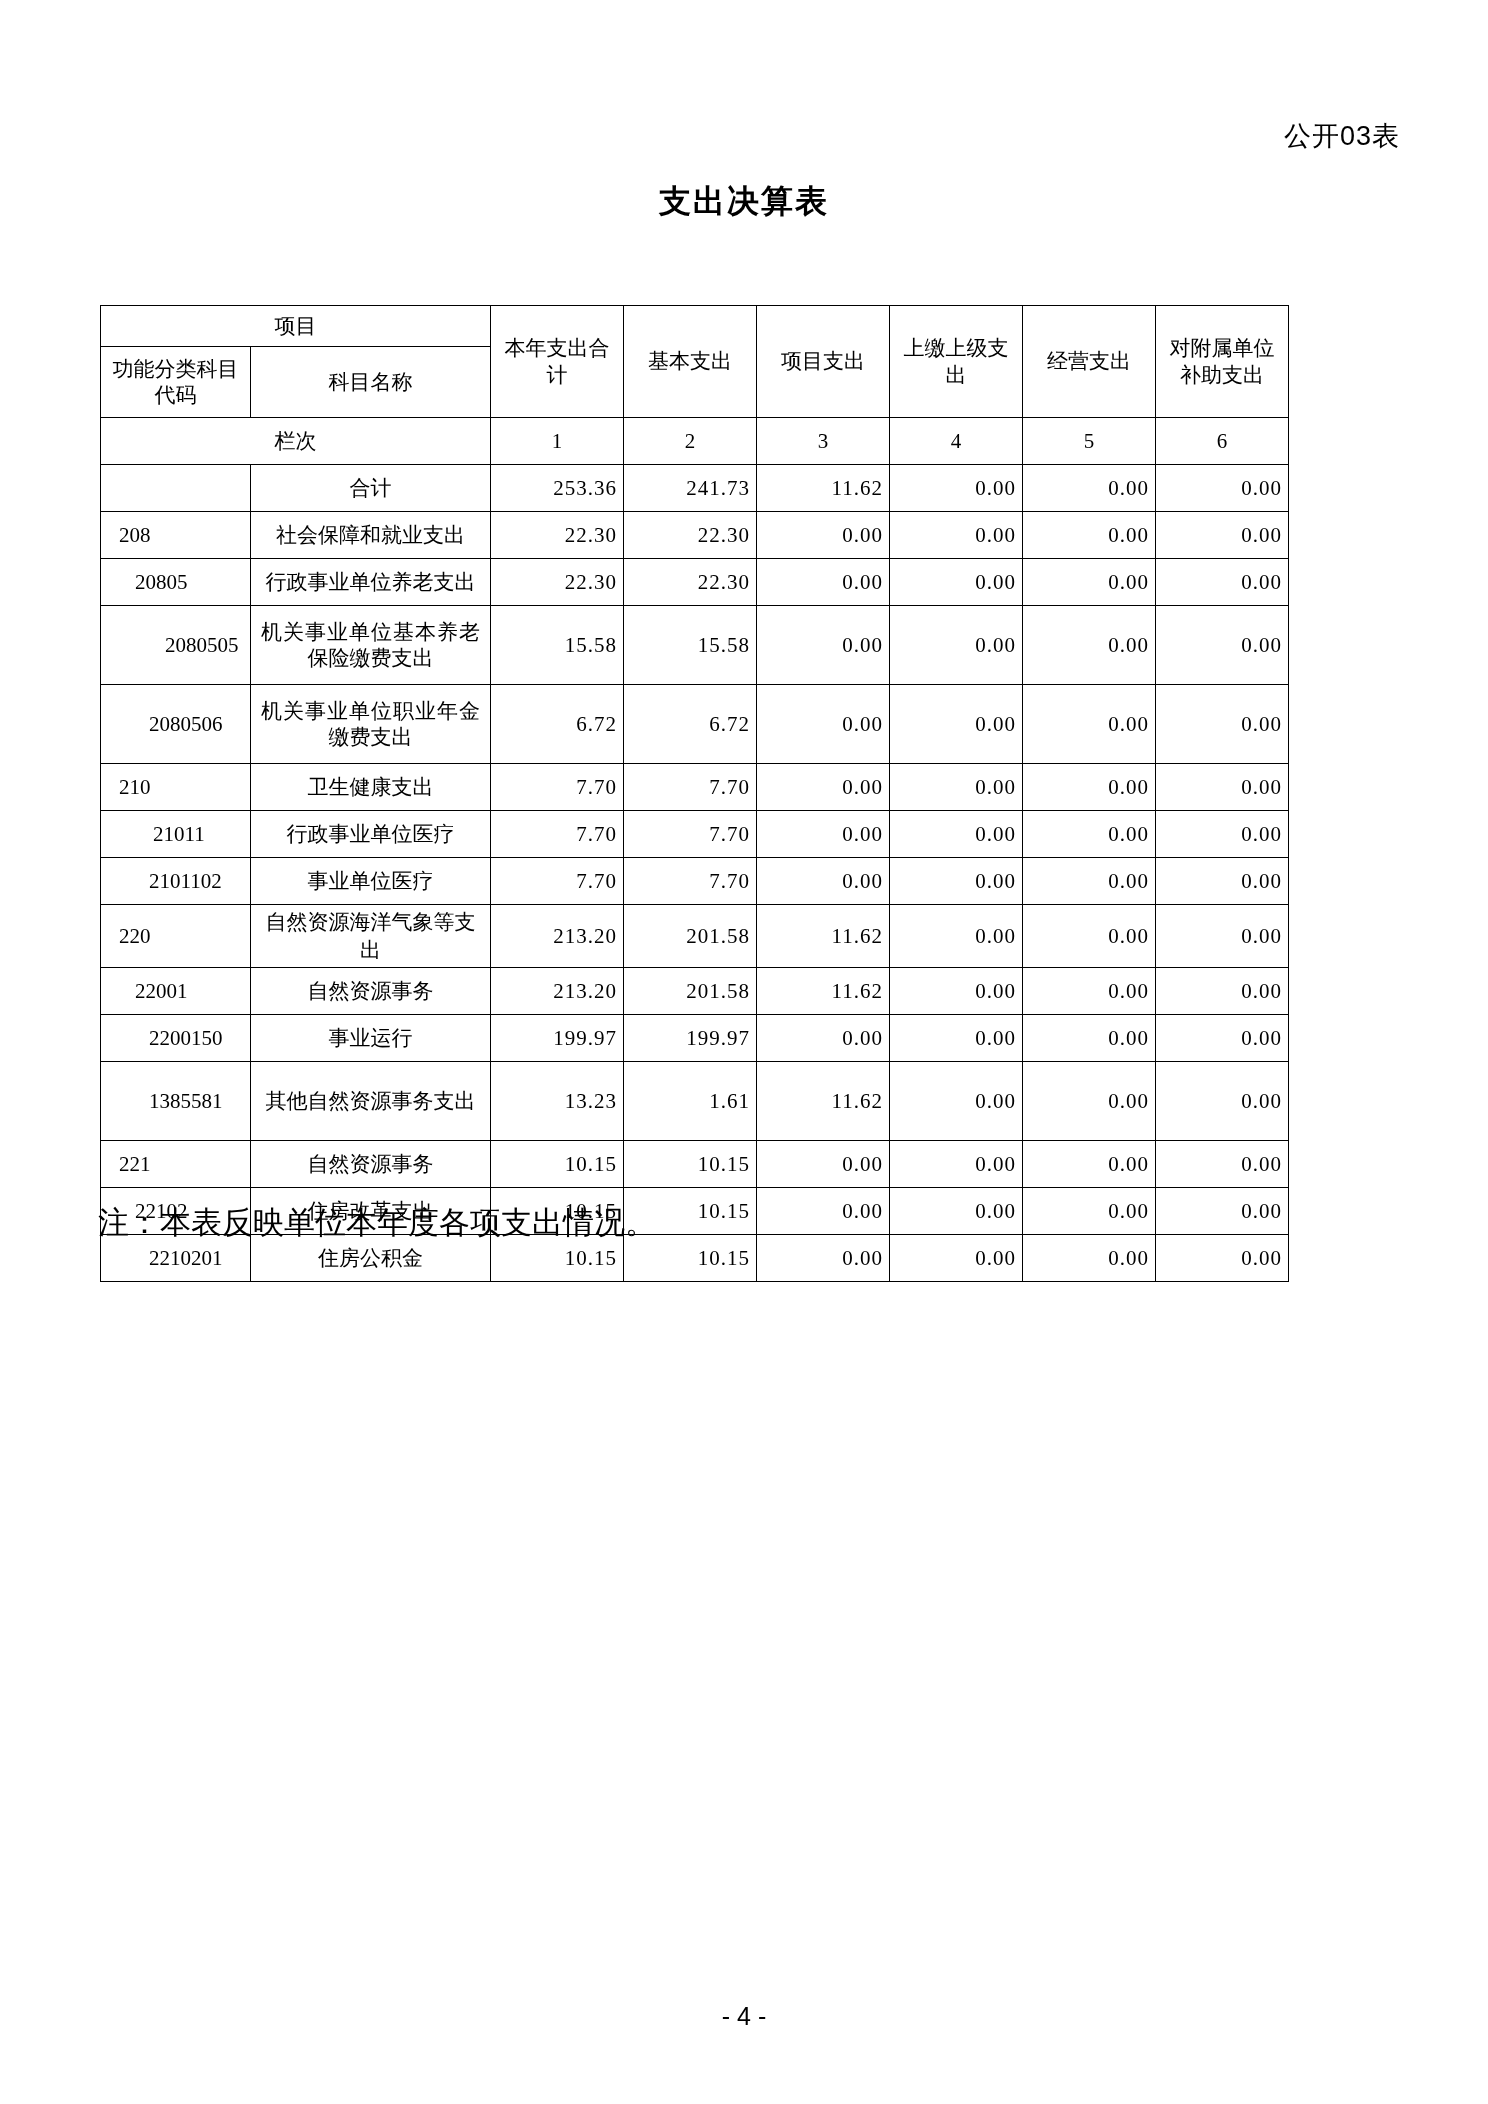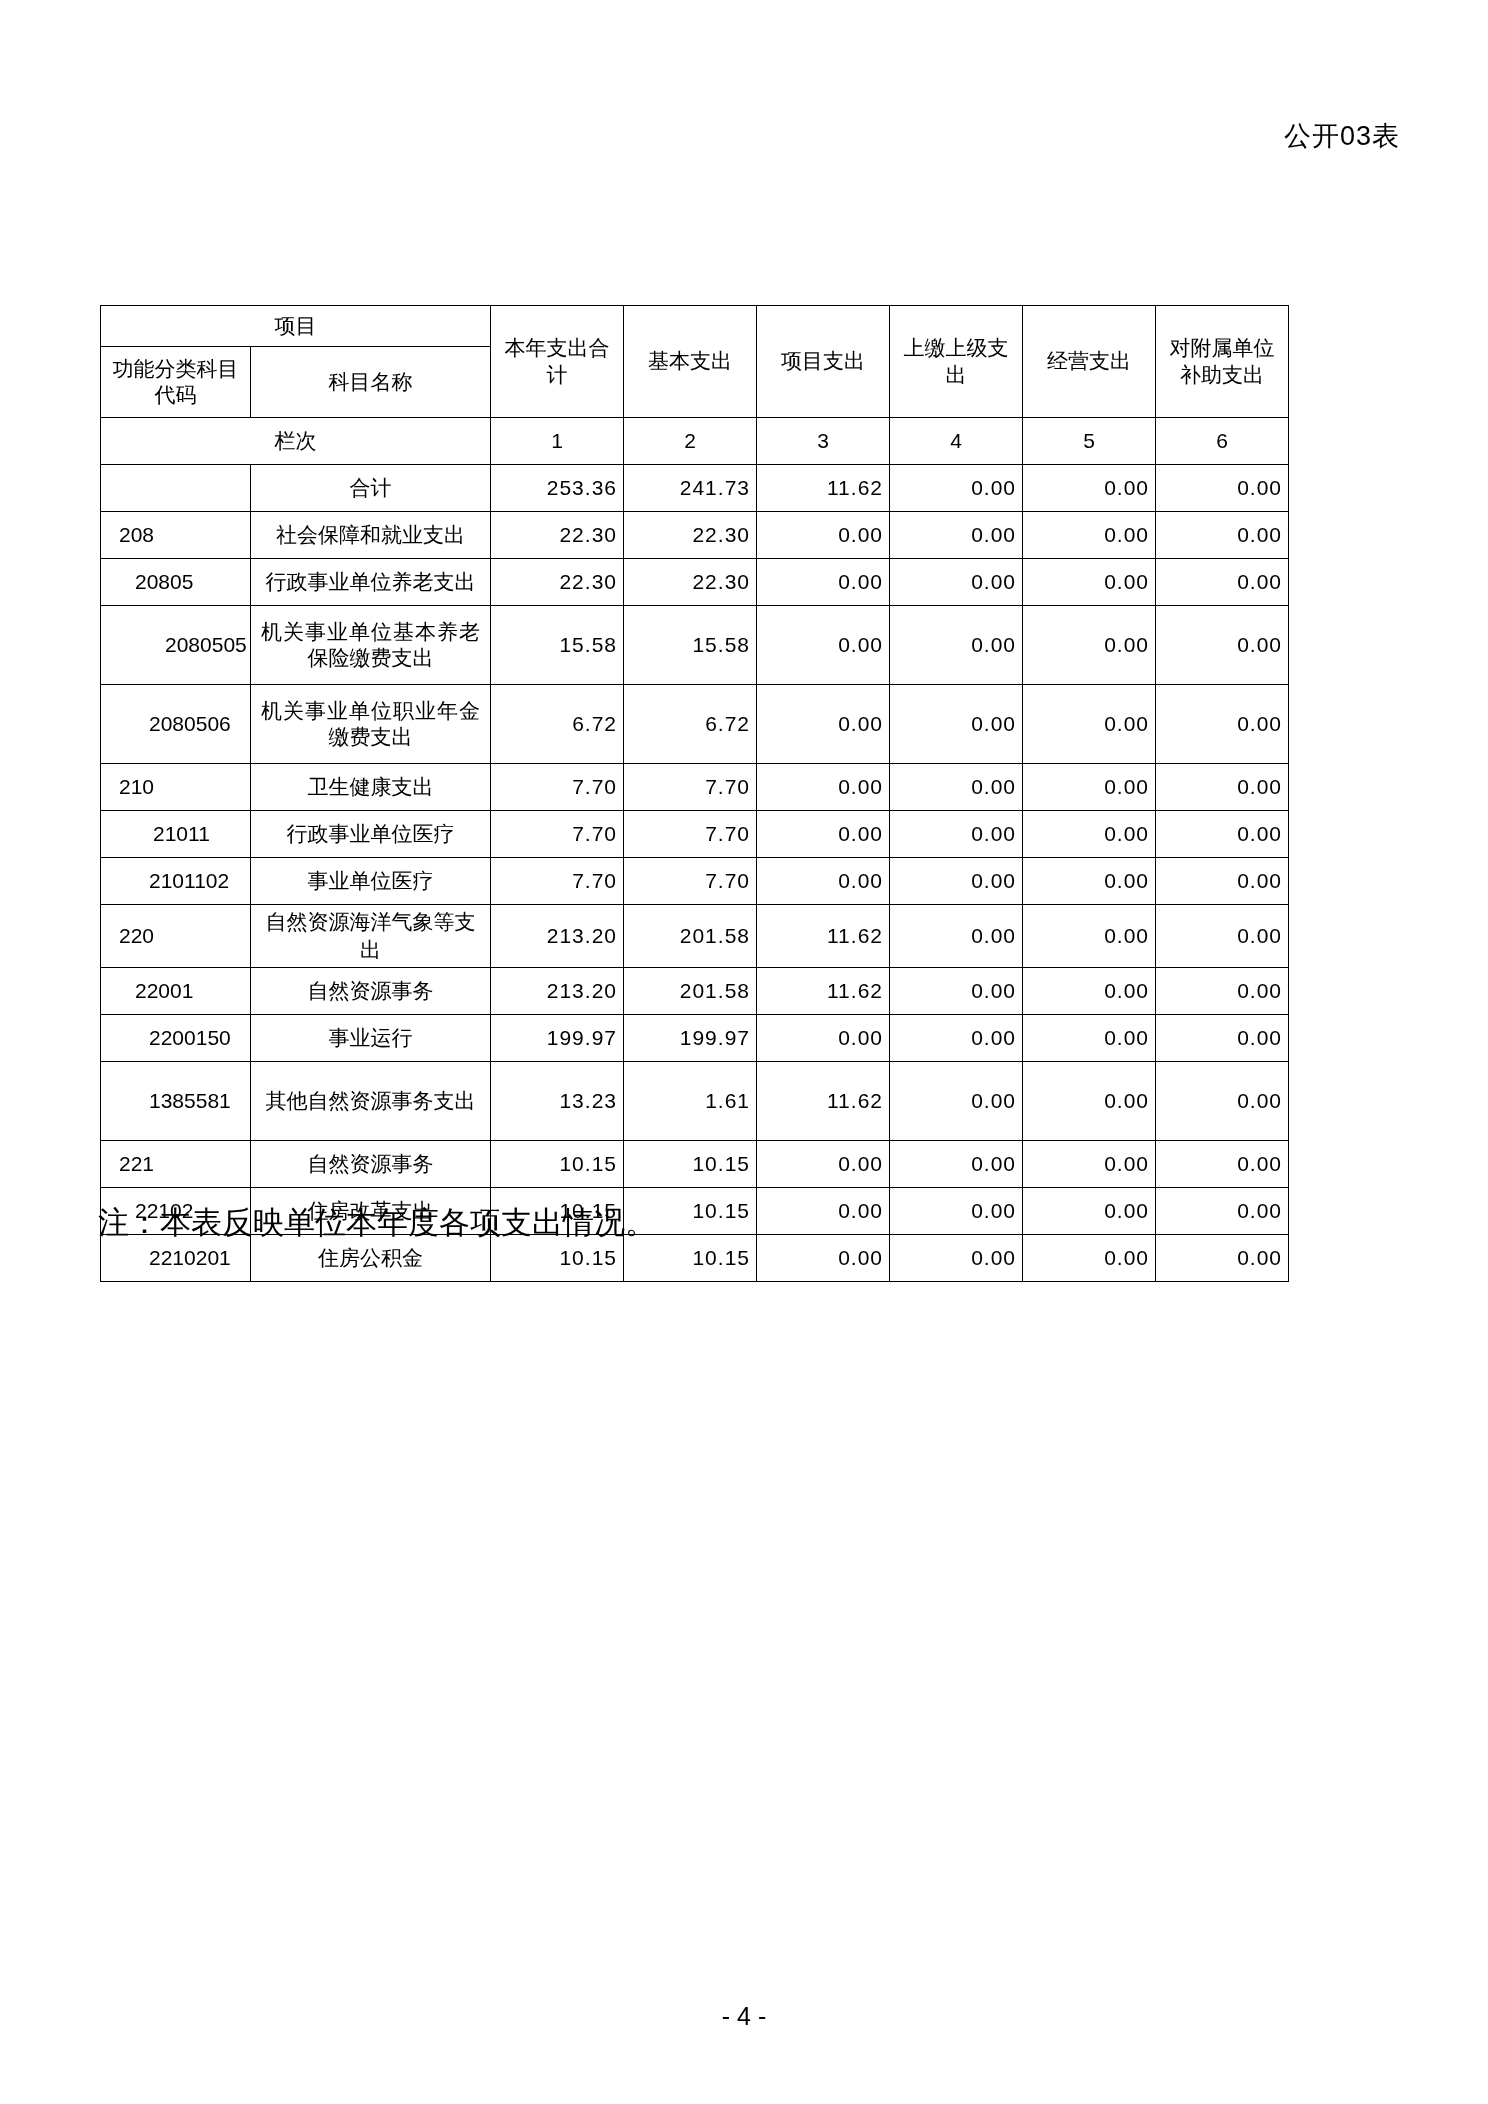--- a/index.html
+++ b/index.html
@@ -55,21 +55,21 @@
     font-weight: bold;
   }
   table.main {
     position: absolute;
     top: 305px;
     left: 100px;
     border-collapse: collapse;
     width: 1034px;
     table-layout: fixed;
     font-size: 21px;
-    font-family: Liberation Sans, sans-serif;
+    font-family: Liberation Serif, serif;
     border-radius: 18px;
   }
   table.main td, table.main th {
     border: 1.5px solid #000000;
     padding: 3px 6px;
     vertical-align: middle;
     font-weight: normal;
   }
   .c-code { width: 150px; }
   .c-name { width: 240px; }
@@ -105,20 +105,21 @@
     font-family: "Liberation Sans", sans-serif;
   }
 </style>
 </head>
 <body>
 
 <div class="page">
 
   <div class="header-right">公开03表</div>
 
+  <div class="doc-title">支出决算表</div>
 
 
   <table class="main">
     <colgroup>
       <col class="c-code">
       <col class="c-name">
       <col class="c-num">
       <col class="c-num">
       <col class="c-num">
       <col class="c-num">

